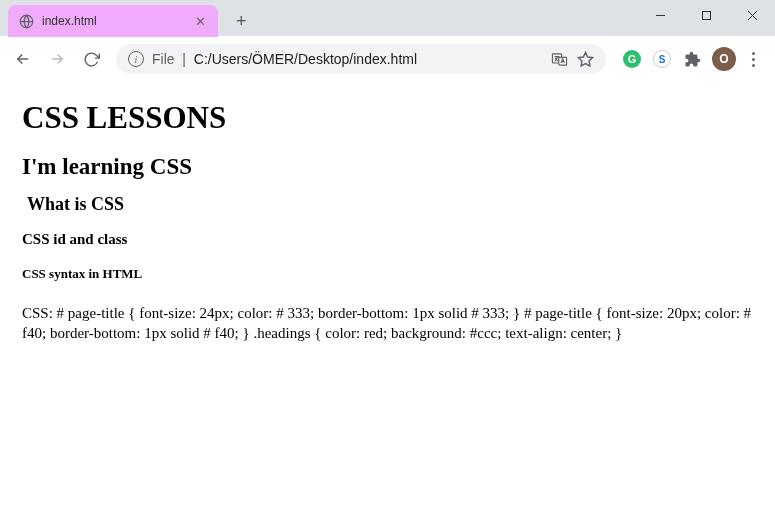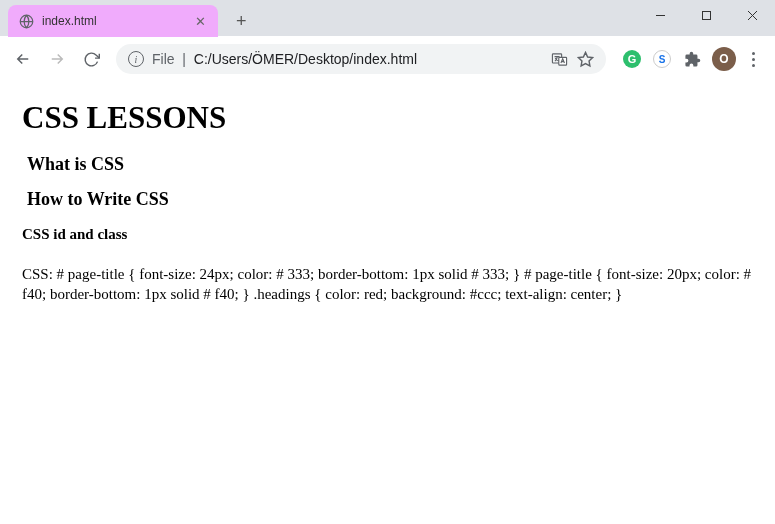--- a/index.html
+++ b/index.html
@@ -316,17 +316,18 @@
         <span></span>
           <span></span>
           <span></span>
       </div>
     </div>
   </div>
 </div>
 
 <div class="content">
   <h1>CSS LESSONS</h1>
+  <h2>I'm learning CSS</h2>
   <h3>What is CSS</h3>
-  <h3>How to Write CSS</h3>
   <h4>CSS id and class</h4>
+  <h5>CSS syntax in HTML</h5>
   <p>CSS: # page-title { font-size: 24px; color: # 333; border-bottom: 1px solid # 333; } # page-title { font-size: 20px; color: # f40; border-bottom: 1px solid # f40; } .headings { color: red; background: #ccc; text-align: center; }</p>
 </div>
 
 </body></html>

